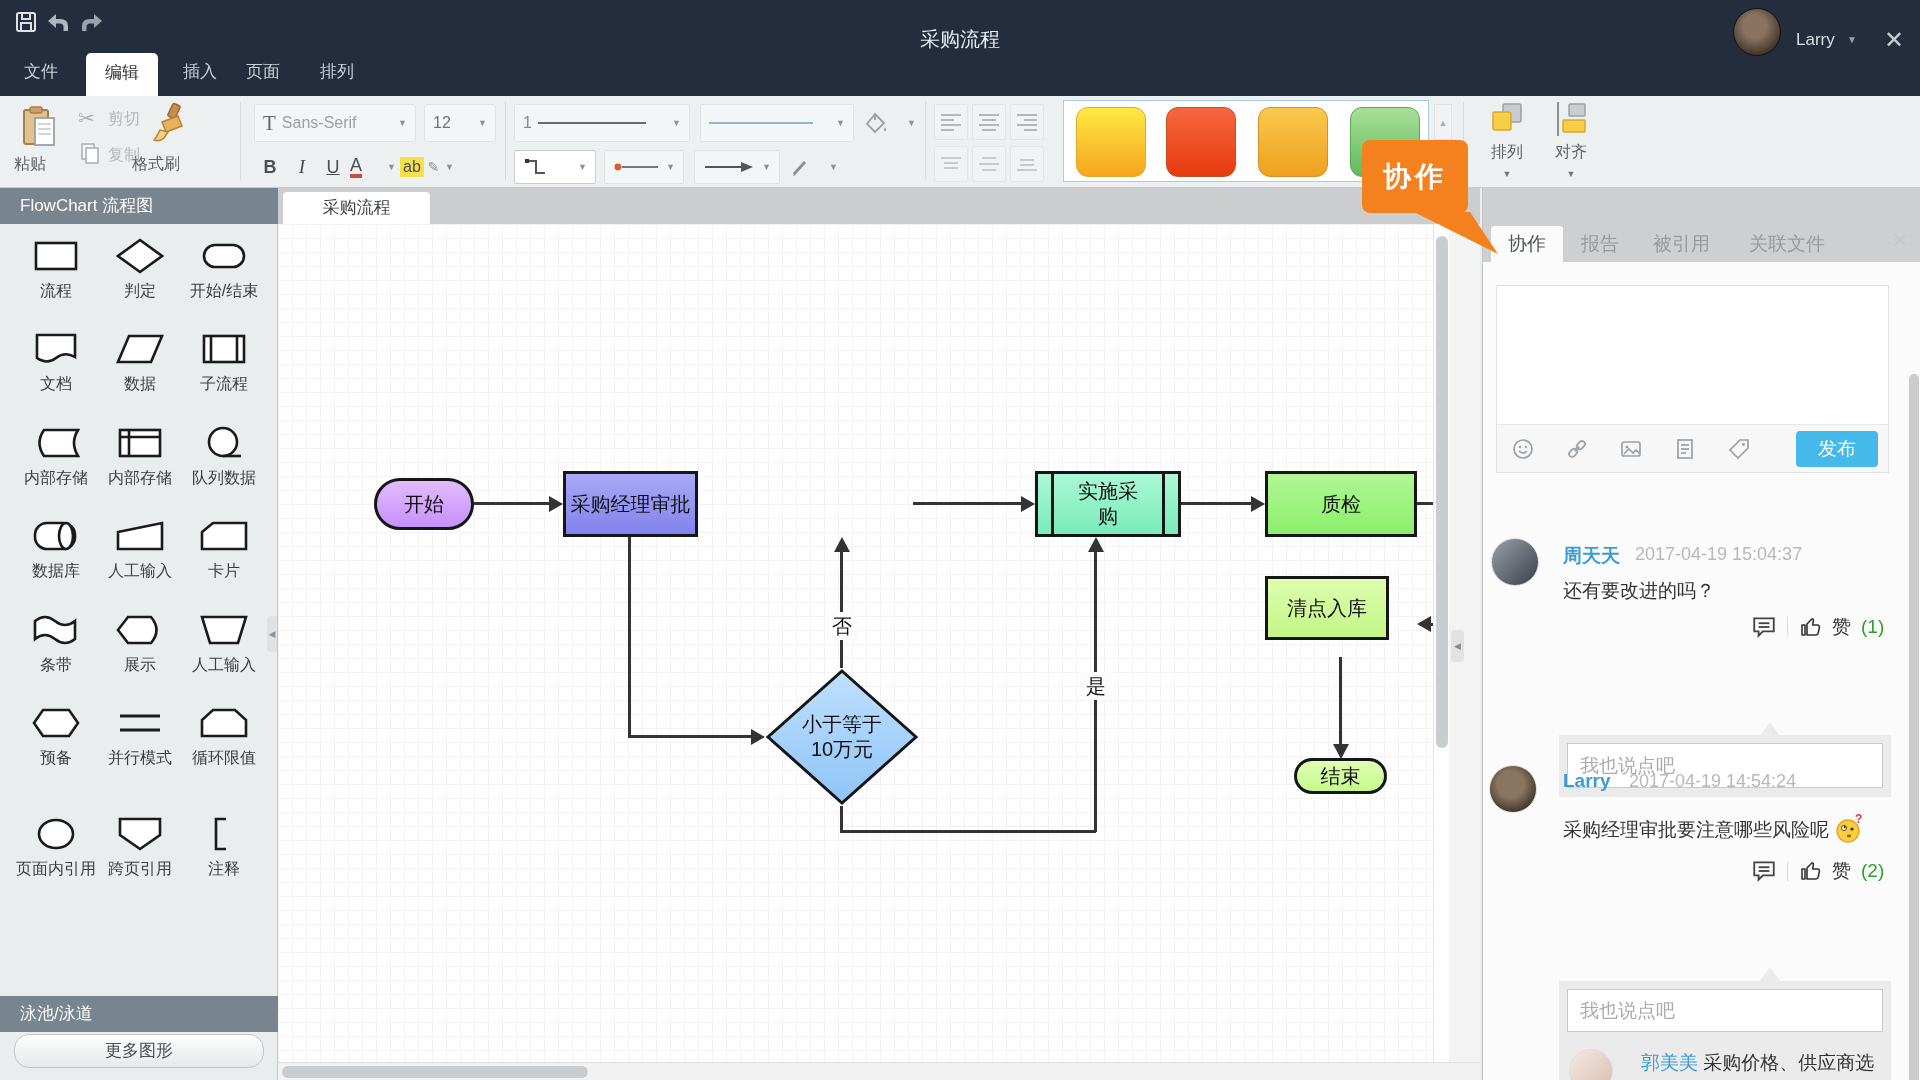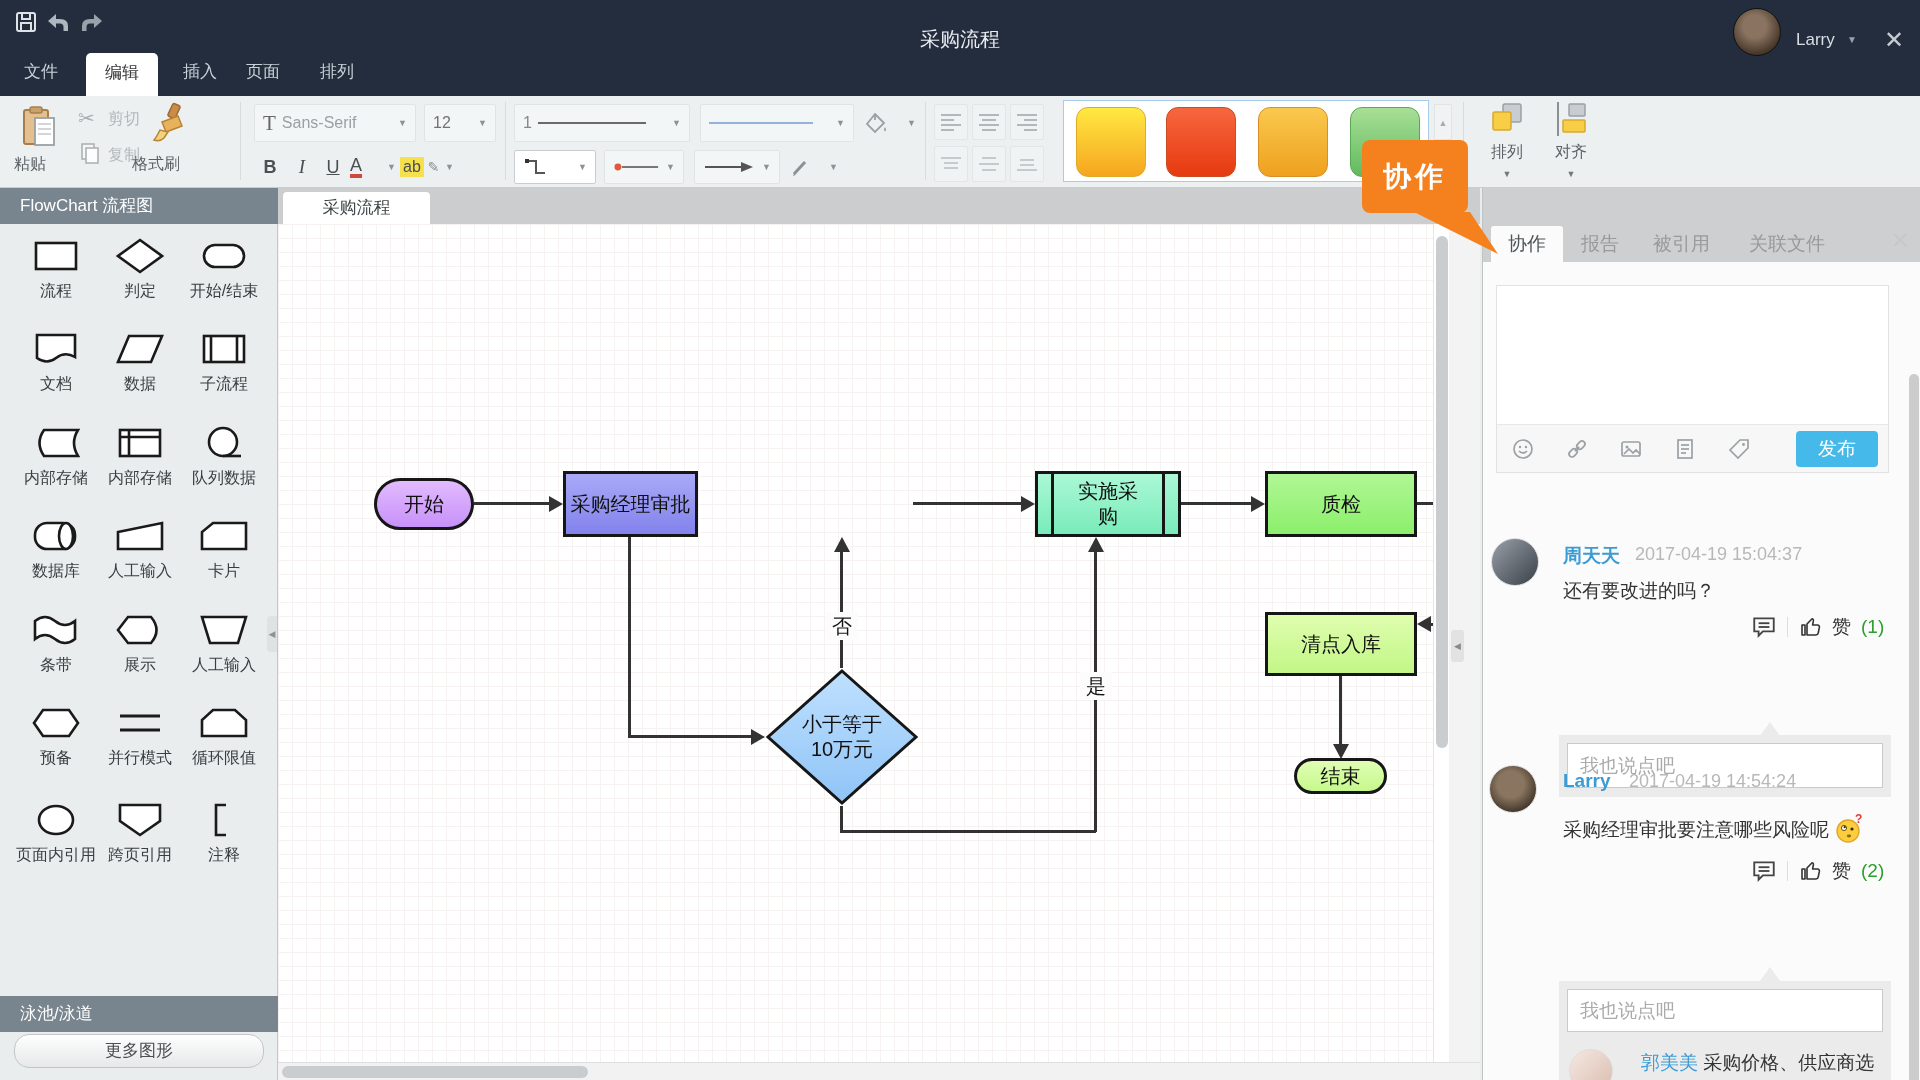--- a/index.html
+++ b/index.html
@@ -452,21 +452,21 @@
       <span class="shape-lbl">并行模式</span>
     </div>
     <div class="shape-cell">
       <svg width="48" height="36" viewBox="0 0 48 36">
           <polygon class="shape-svg" points="13,5 35,5 46,15 46,31 2,31 2,15"></polygon>
         </svg>
       <span class="shape-lbl">循环限值</span>
     </div>
   </div>
 
-  <div class="shape-row" style="top:614px">
+  <div class="shape-row" style="top:628px">
     <div class="shape-cell">
       <svg width="48" height="36" viewBox="0 0 48 36">
           <ellipse class="shape-svg" cx="24" cy="18" rx="17" ry="14"></ellipse>
         </svg>
       <span class="shape-lbl">页面内引用</span>
     </div>
     <div class="shape-cell">
       <svg width="48" height="36" viewBox="0 0 48 36">
           <polygon class="shape-svg" points="4,3 44,3 44,19 24,33 4,19"></polygon>
         </svg>
@@ -529,21 +529,21 @@
     <span>采购经理审批</span>
   </div>
   <div class="node" style="left:757px;top:247px;width:146px;height:66px;background:linear-gradient(#ABF8D6,#79EBBA)">
     <div style="position:absolute;left:13px;top:0;bottom:0;width:3px;background:#161616"></div>
     <div style="position:absolute;right:13px;top:0;bottom:0;width:3px;background:#161616"></div>
     <span style="display:inline-block;width:66px;line-height:1.25">实施采购</span>
   </div>
   <div class="node" style="left:987px;top:247px;width:152px;height:66px;background:linear-gradient(#B1F794,#8BEF6C)">
     <span>质检</span>
   </div>
-  <div class="node" style="left:987px;top:388px;width:152px;height:64px;background:linear-gradient(#DFFEAF,#C2F686)">
+  <div class="node" style="left:987px;top:352px;width:124px;height:64px;background:linear-gradient(#DFFEAF,#C2F686)">
     <span>清点入库</span>
   </div>
   <div class="node" style="left:1016px;top:534px;width:93px;height:36px;border-radius:20px;border-width:3px;background:linear-gradient(#E0FEB4,#C6F88C)">
     <span>结束</span>
   </div>
 
   <div class="abs" style="left:487px;top:444px;width:154px;height:138px;z-index:10">
     <svg width="154" height="138" viewBox="0 0 154 138">
       <defs>
           <linearGradient id="gdec" x1="0" y1="0" x2="0" y2="1">

